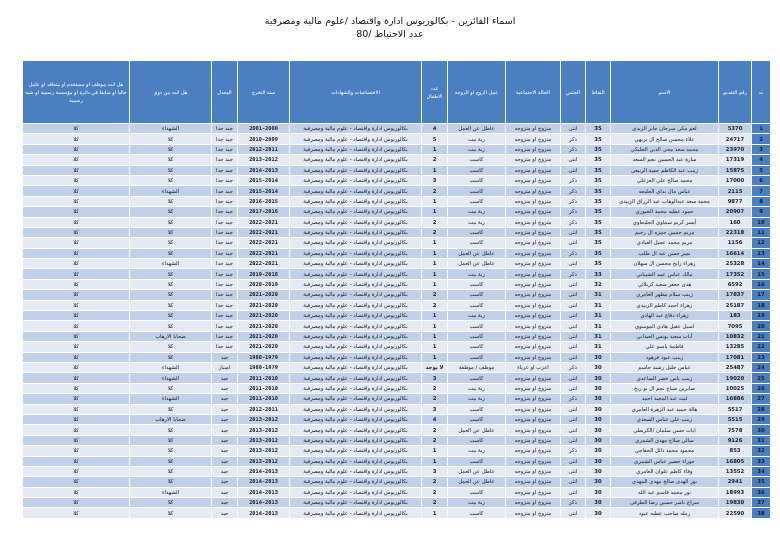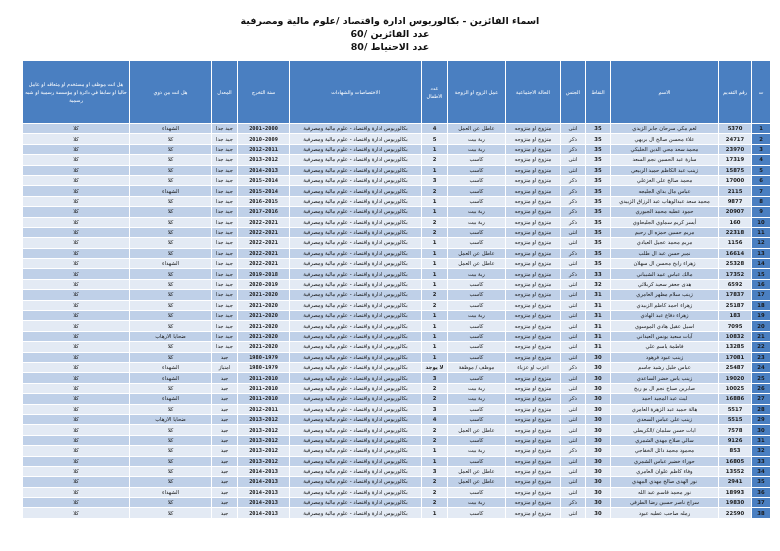--- a/index.html
+++ b/index.html
@@ -1,36 +1,35 @@
 <!DOCTYPE html>
 <html><head>
 <meta charset="utf-8">
 <style>
   html,body{margin:0;padding:0;background:#ffffff;}
   body{width:780px;height:551px;overflow:hidden;font-family:"DejaVu Sans","Liberation Sans",sans-serif;position:relative;}
-  .title-block{position:absolute;top:14px;left:0;width:780px;text-align:center;direction:rtl;font-family:"DejaVu Sans",sans-serif;font-weight:bold;color:#111;}
+  .title-block{position:absolute;top:14px;left:0;width:780px;text-align:center;direction:rtl;font-family:"DejaVu Sans",sans-serif;font-weight:normal;color:#111;}
   .title-block div{font-size:9.5px;line-height:13px;}
   table.results{position:absolute;top:60px;left:22px;width:748px;border-collapse:collapse;direction:rtl;table-layout:fixed;}
   table.results th{background:#4a7fc1;color:#fff;font-size:5px;font-weight:normal;border:1px solid #ffffff;height:60px;padding:1px;text-align:center;vertical-align:middle;line-height:8px;}
   table.results td{font-size:5.3px;height:9.4px;padding:0 2px;border:1px solid #ffffff;text-align:center;white-space:nowrap;overflow:hidden;color:#1a1a1a;line-height:9px;}
   tr.odd td{background:#bfd0e8;}
   tr.even td{background:#e3eaf4;}
   td.seq{background:#4a7fc1 !important;color:#fff;font-weight:bold;font-size:8px;font-family:"DejaVu Sans",sans-serif;}
   td.appno{font-weight:bold;font-size:8px;font-family:"DejaVu Sans",sans-serif;text-align:left;padding-left:5px;}
   td.points{font-weight:bold;font-size:8px;font-family:"DejaVu Sans",sans-serif;}
   td.kids{font-weight:bold;font-size:8px;font-family:"DejaVu Sans",sans-serif;}
   td.year{font-weight:bold;font-size:8px;font-family:"DejaVu Sans Mono","Liberation Mono",monospace;direction:ltr;}
   td.name{text-align:center;}
 </style>
 </head>
 <body>
 
 <div class="title-block">
   <div>اسماء الفائزين - بكالوريوس ادارة واقتصاد /علوم مالية ومصرفية</div>
-  <div>عدد الفائزين /60</div>
   <div>عدد الاحتياط /80</div>
 </div>
 
 <table class="results">
   <colgroup>
     <col style="width:19px">
       <col style="width:33px">
       <col style="width:108px">
       <col style="width:25px">
       <col style="width:25px">

